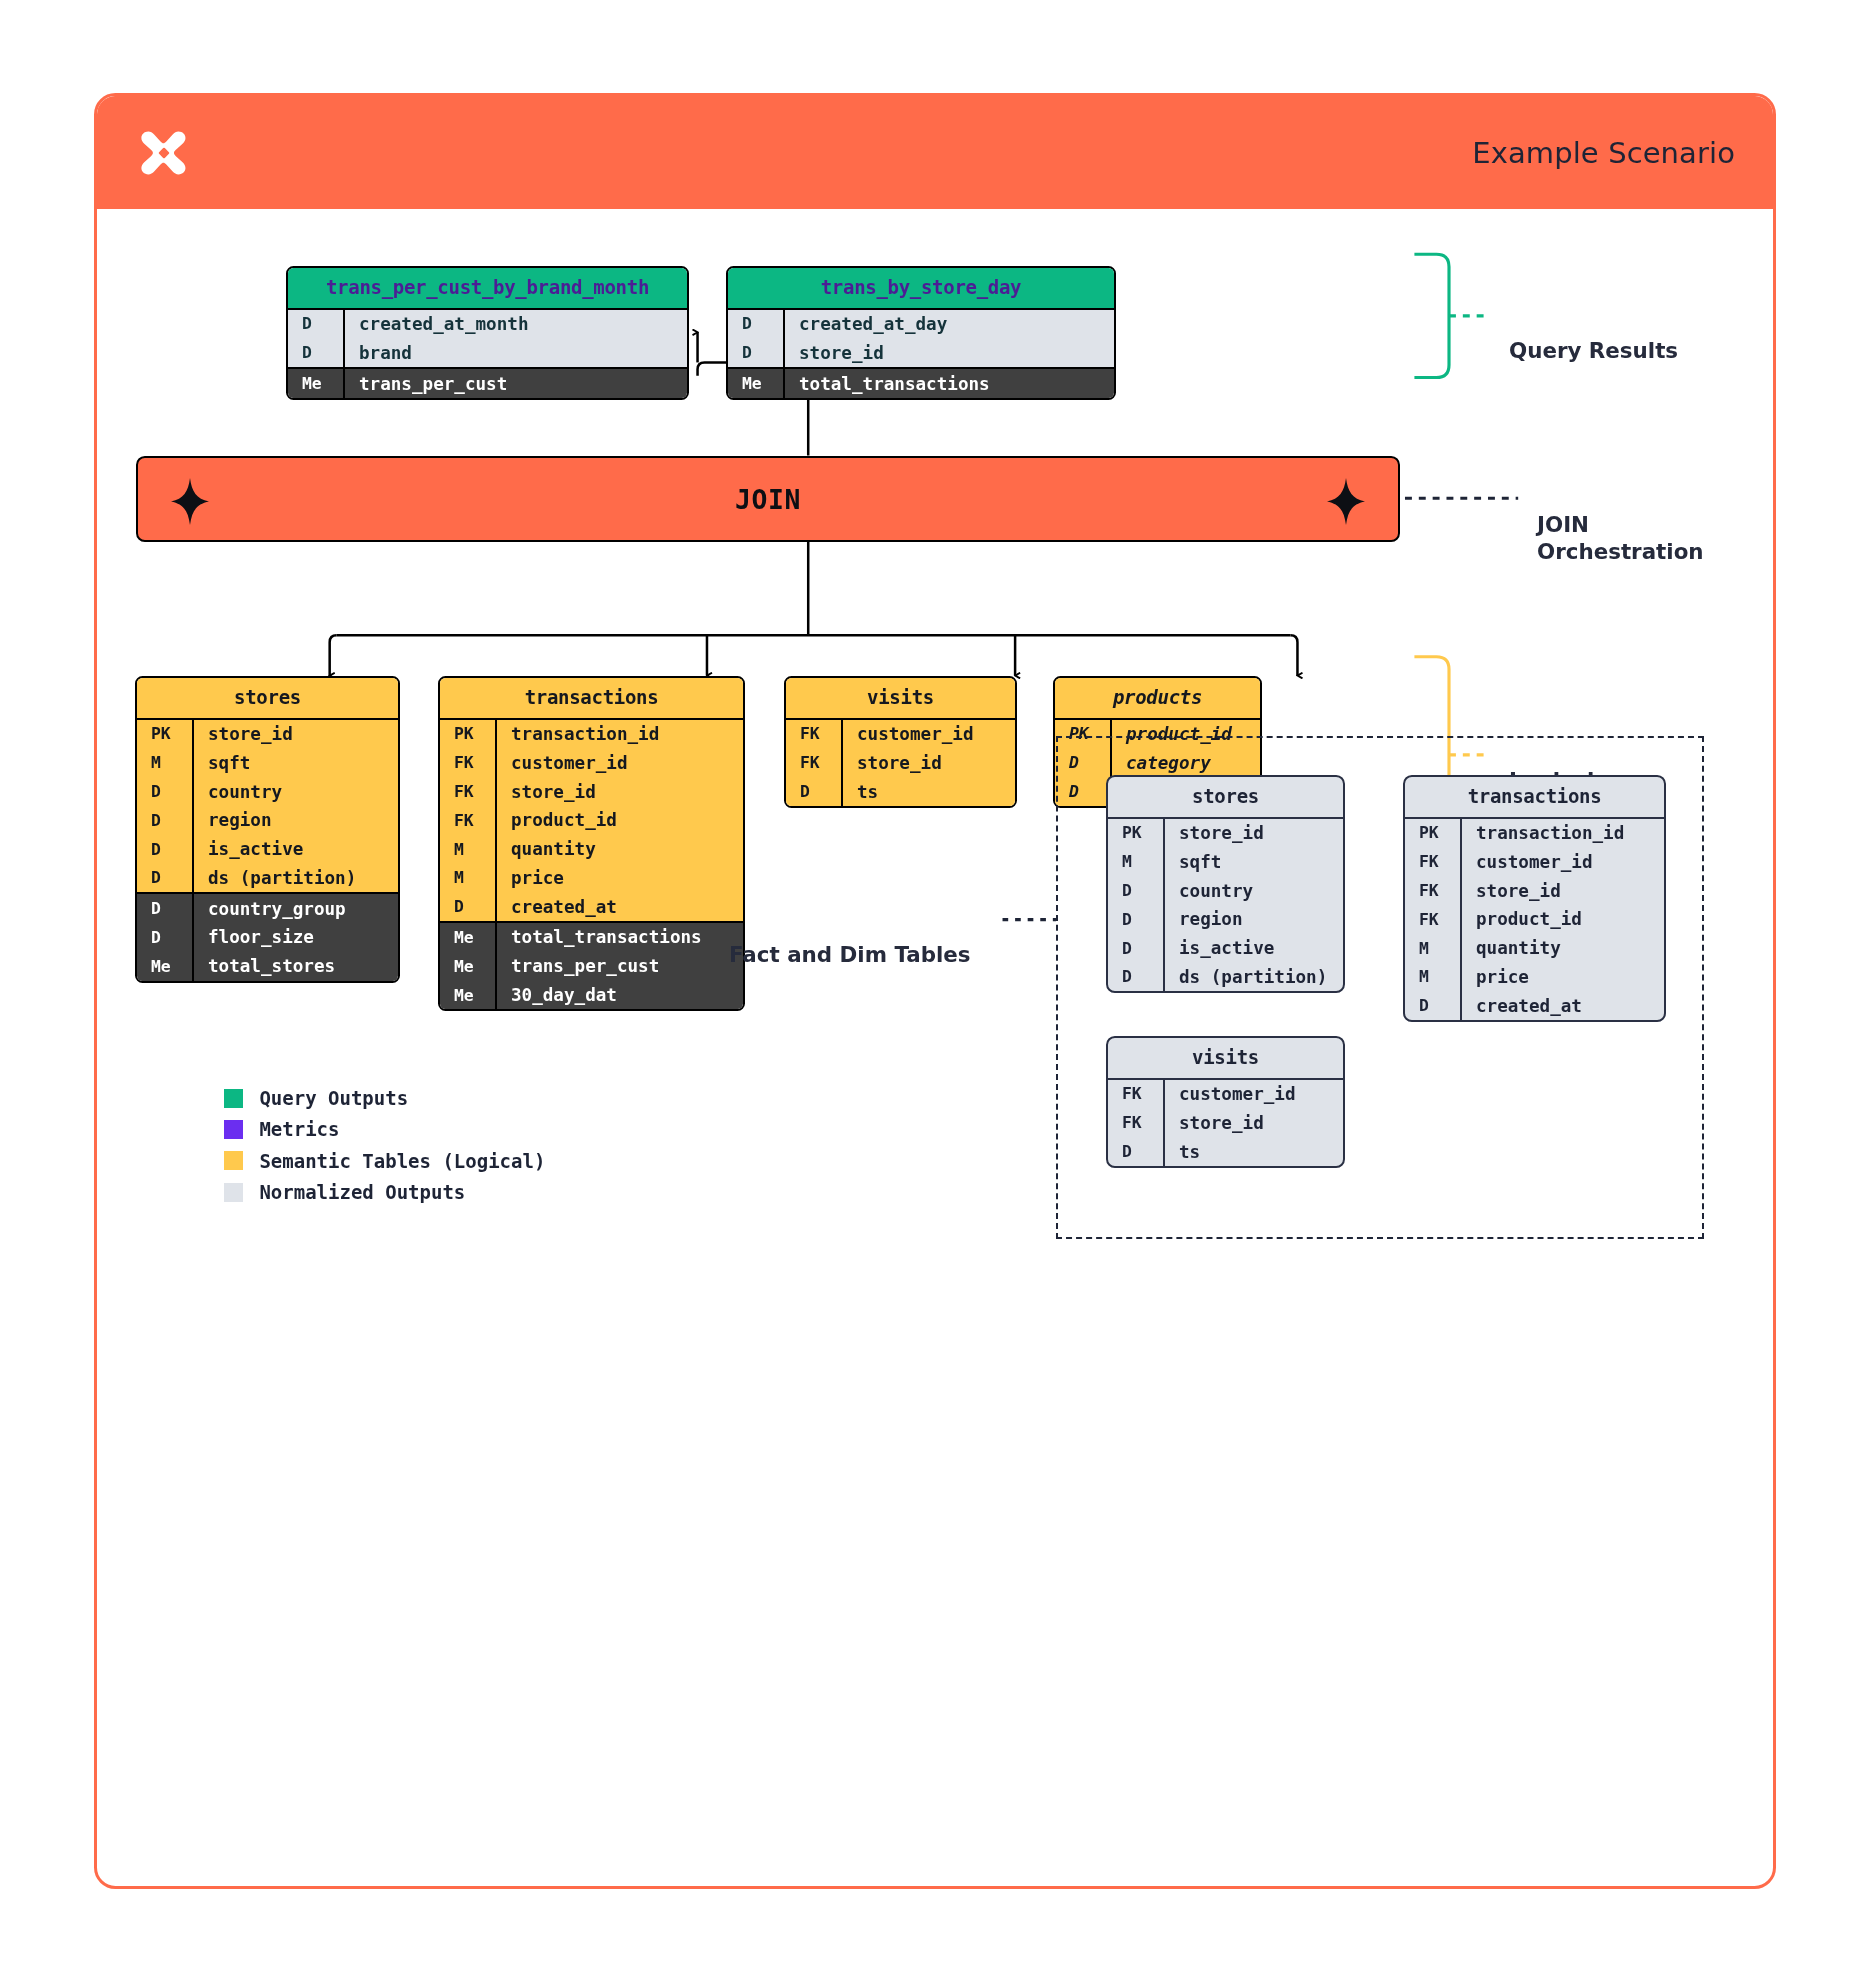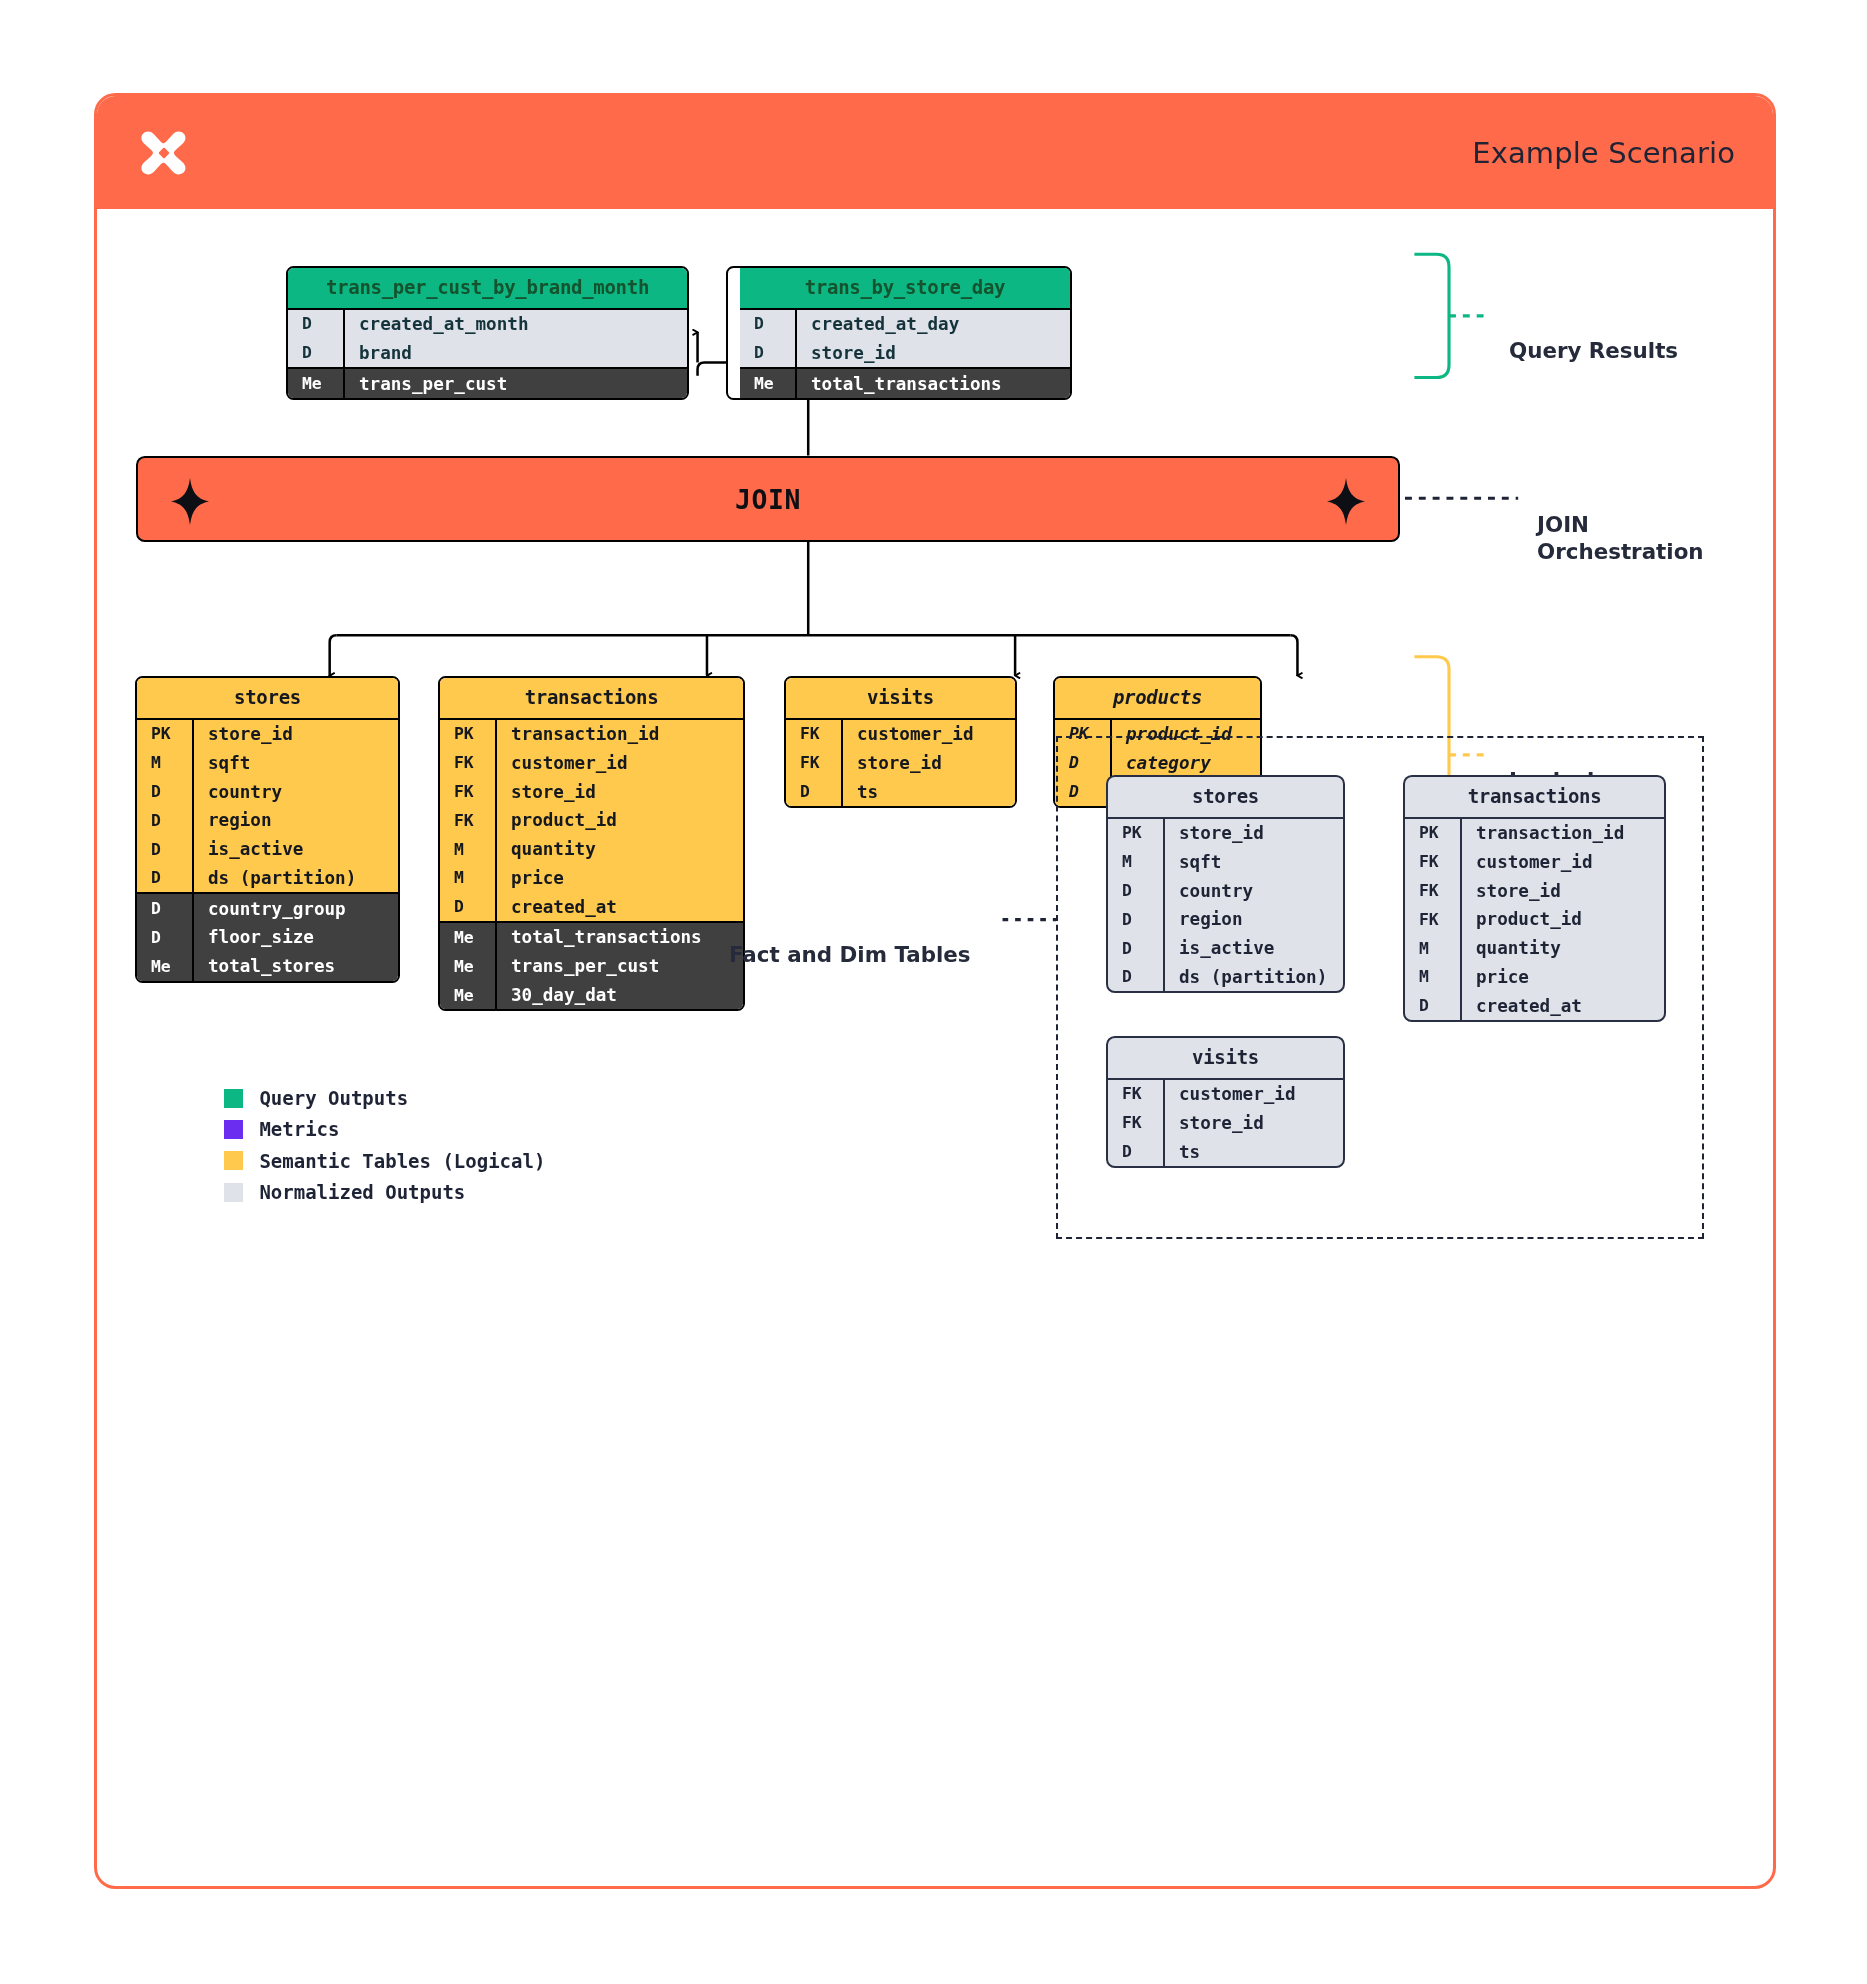--- a/index.html
+++ b/index.html
@@ -63,21 +63,21 @@
   }
   .row .v {
     flex: 1;
     font-weight: bold; font-size: 17.6px;
     padding: 4.4px 11.3px 4.4px 14px;
     border-left: 2.5px solid #000;
     white-space: nowrap;
   }
 
   
-  .green-hd { background: #0CB783; color: #14532d; }
+  .green-hd { background: #0CB783; color: #4c1d95; }
   .sec-grey { background: #DFE3E9; color: #15333B; }
   .sec-purple { background: #404040; color: #ffffff; }
   .sec-yellow { background: #FFC94D; color: #15181F; }
   .yellow-hd { background: #FFC94D; color: #15181F; }
 
   
   .joinbar {
     position: absolute;
     background: #FF6B4A;
     border: 2.5px solid #000;
@@ -188,21 +188,21 @@
         </div>
       </div>
       <div class="tbl-sec sec-purple">
         <div class="row">
           <div class="k">Me</div>
           <div class="v">trans_per_cust</div>
         </div>
       </div>
     </div>
 
-    <div class="tbl" style="left:629px; top:57px; width:346px;padding-left:12px;">
+    <div class="tbl" style="left:629px; top:57px; width:390px;">
       <div class="tbl-title green-hd">trans_by_store_day</div>
       <div class="tbl-sec sec-grey">
         <div class="row">
           <div class="k">D</div>
           <div class="v">created_at_day</div>
         </div>
         <div class="row">
           <div class="k">D</div>
           <div class="v">store_id</div>
         </div>

